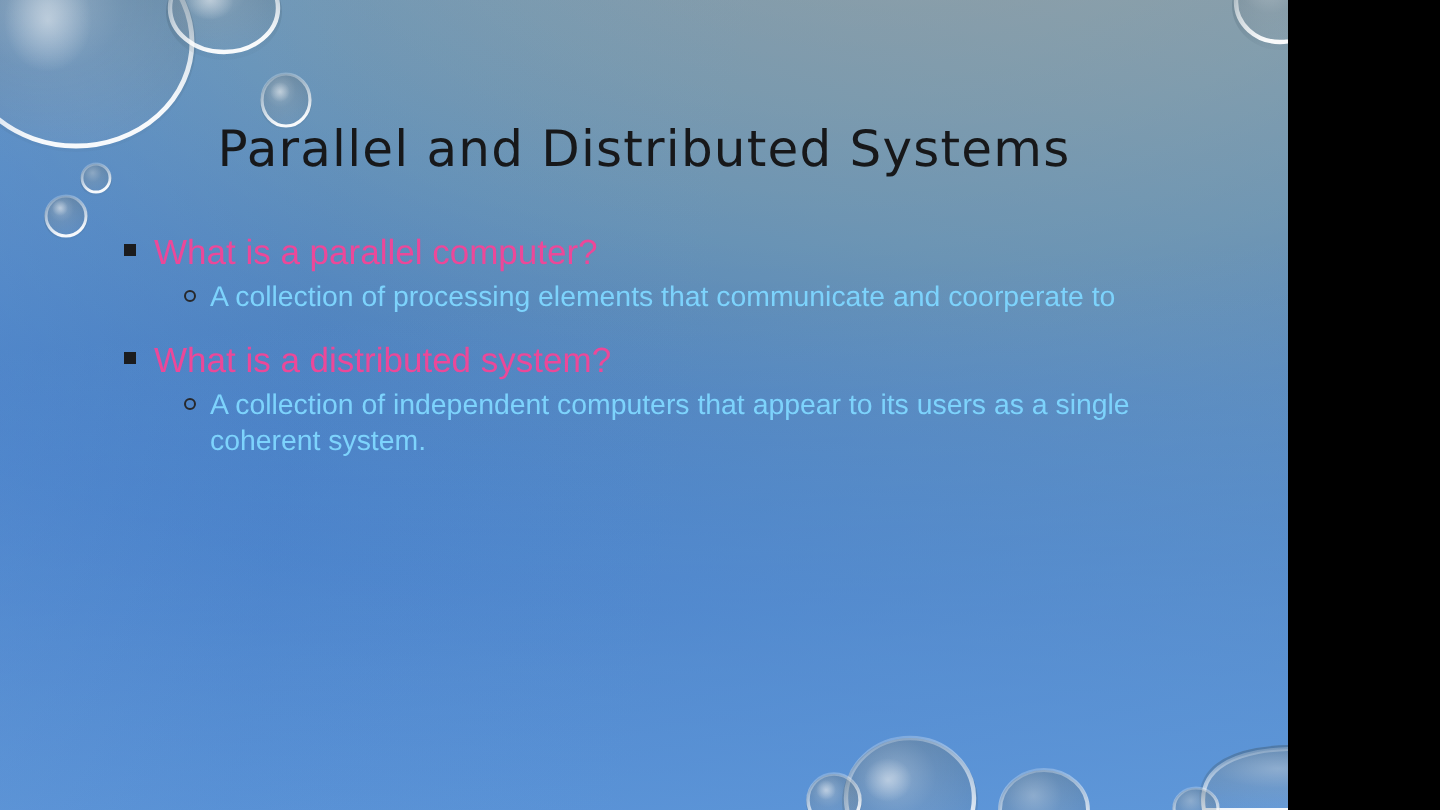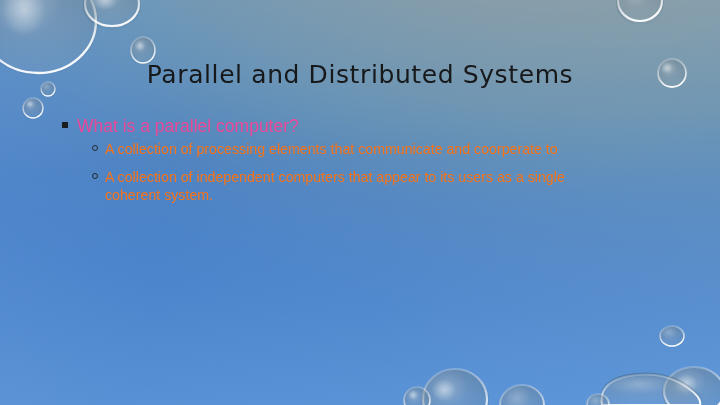--- a/index.html
+++ b/index.html
@@ -2,21 +2,21 @@
 <html><head>
 <meta charset="utf-8">
 <style>
   html, body {
     margin: 0;
     padding: 0;
     background: #000;
   }
   #slide {
     position: relative;
-    width: 720px;
+    width: 644px;
     height: 405px;
     overflow: hidden;
     font-family: "Liberation Sans", sans-serif;
   }
   #bg-gradient {
     position: absolute;
     inset: 0;
     background:
       radial-gradient(120% 95% at 72% -18%, #c3ced2 0%, #bac8cf 18%, #aec6d4 34%, #9dc1da 52%, #86b3df 72%, #72a6e0 100%),
       linear-gradient(200deg, #c2ccd0 0%, #aec4d3 30%, #8cb6dd 62%, #69a2dc 100%);
@@ -73,21 +73,21 @@
     top: 8px;
     width: 6px;
     height: 6px;
     background: #1b1c1e;
   }
   .lvl2 {
     position: relative;
     padding-left: 45px;
     font-size: 14.2px;
     line-height: 18.5px;
-    color: #f97316;
+    color: #7dd3fc;
     margin-top: 2px;
     margin-bottom: 9px;
   }
   .lvl2 .marker-o {
     position: absolute;
     left: 32px;
     top: 5px;
     width: 6px;
     height: 6px;
     border: 1px solid #27282b;
@@ -218,20 +218,24 @@
       <div class="lvl1">
         <span class="marker"></span>
         <span>What is a parallel computer?</span>
       </div>
 
       <div class="lvl2">
         <span class="marker-o"></span>
         <span class="lvl2-text">A collection of processing elements that communicate and coorperate to</span>
       </div>
 
+      <div class="lvl1">
+        <span class="marker"></span>
+        <span>What is a distributed system?</span>
+      </div>
 
       <div class="lvl2">
         <span class="marker-o"></span>
         <span class="lvl2-text">A collection of independent computers that appear to its users as a single</span>
         <span class="lvl2-text">coherent system.</span>
       </div>
 
     </div>
   </div>
 </div>

